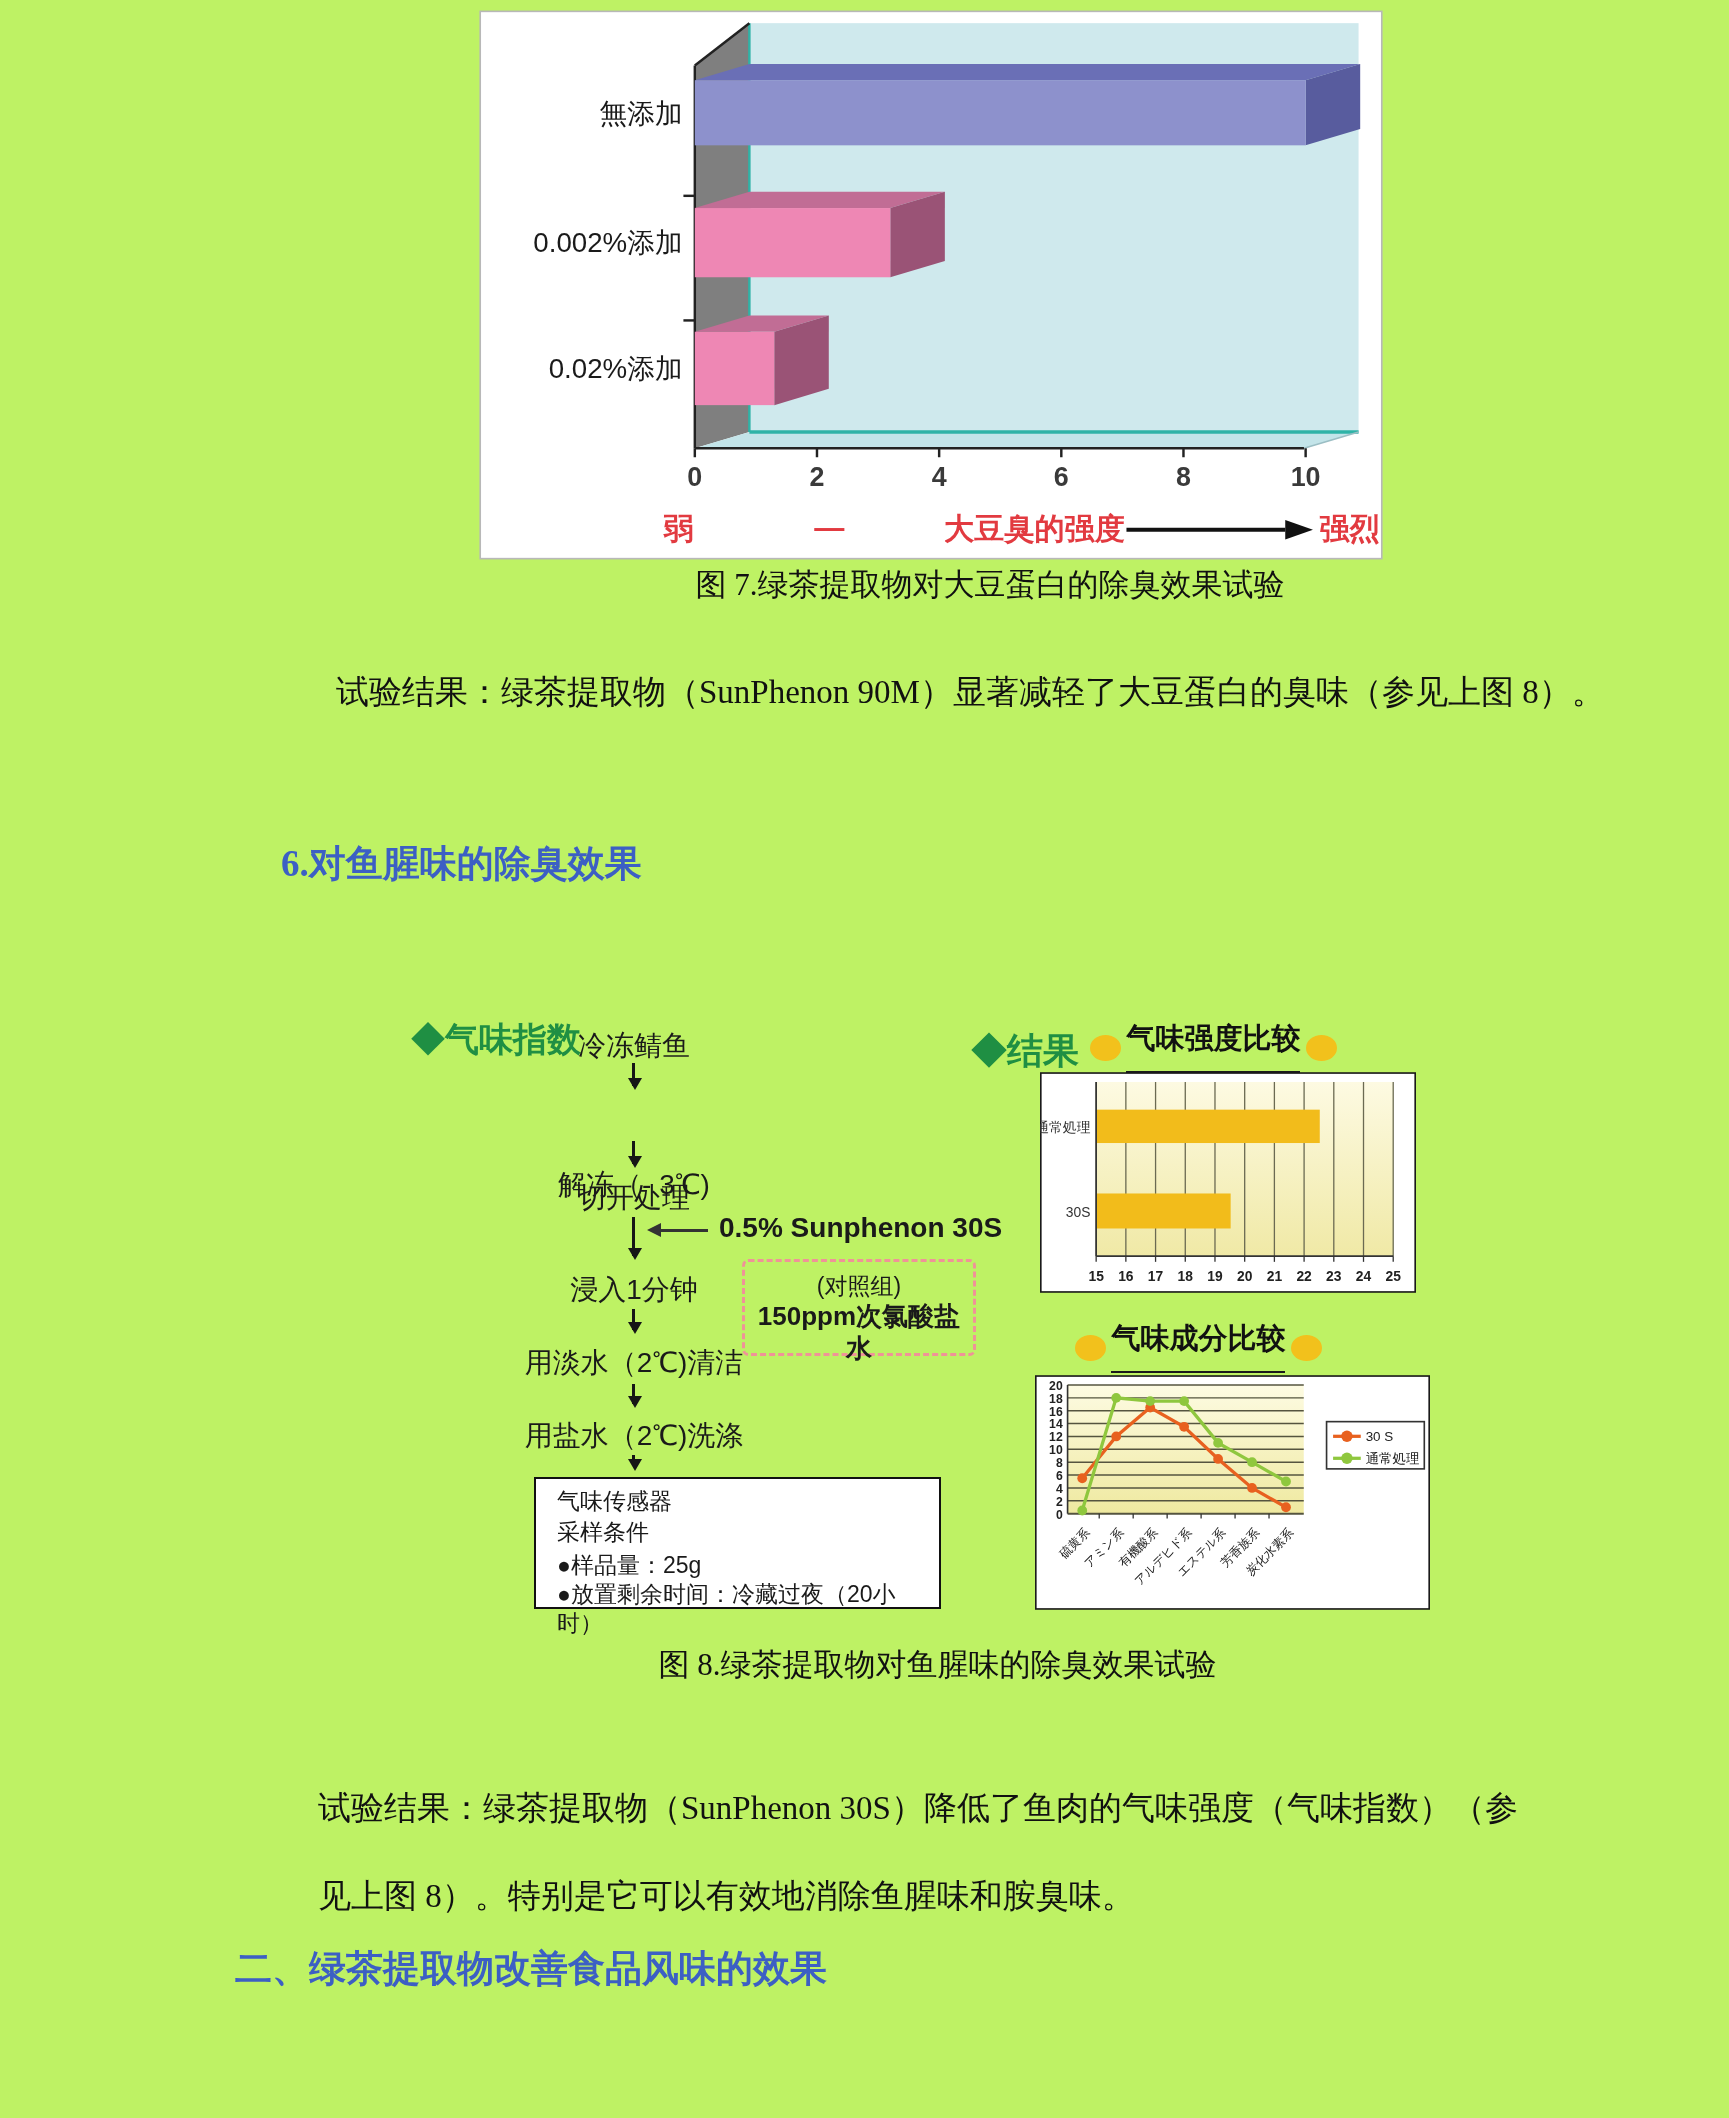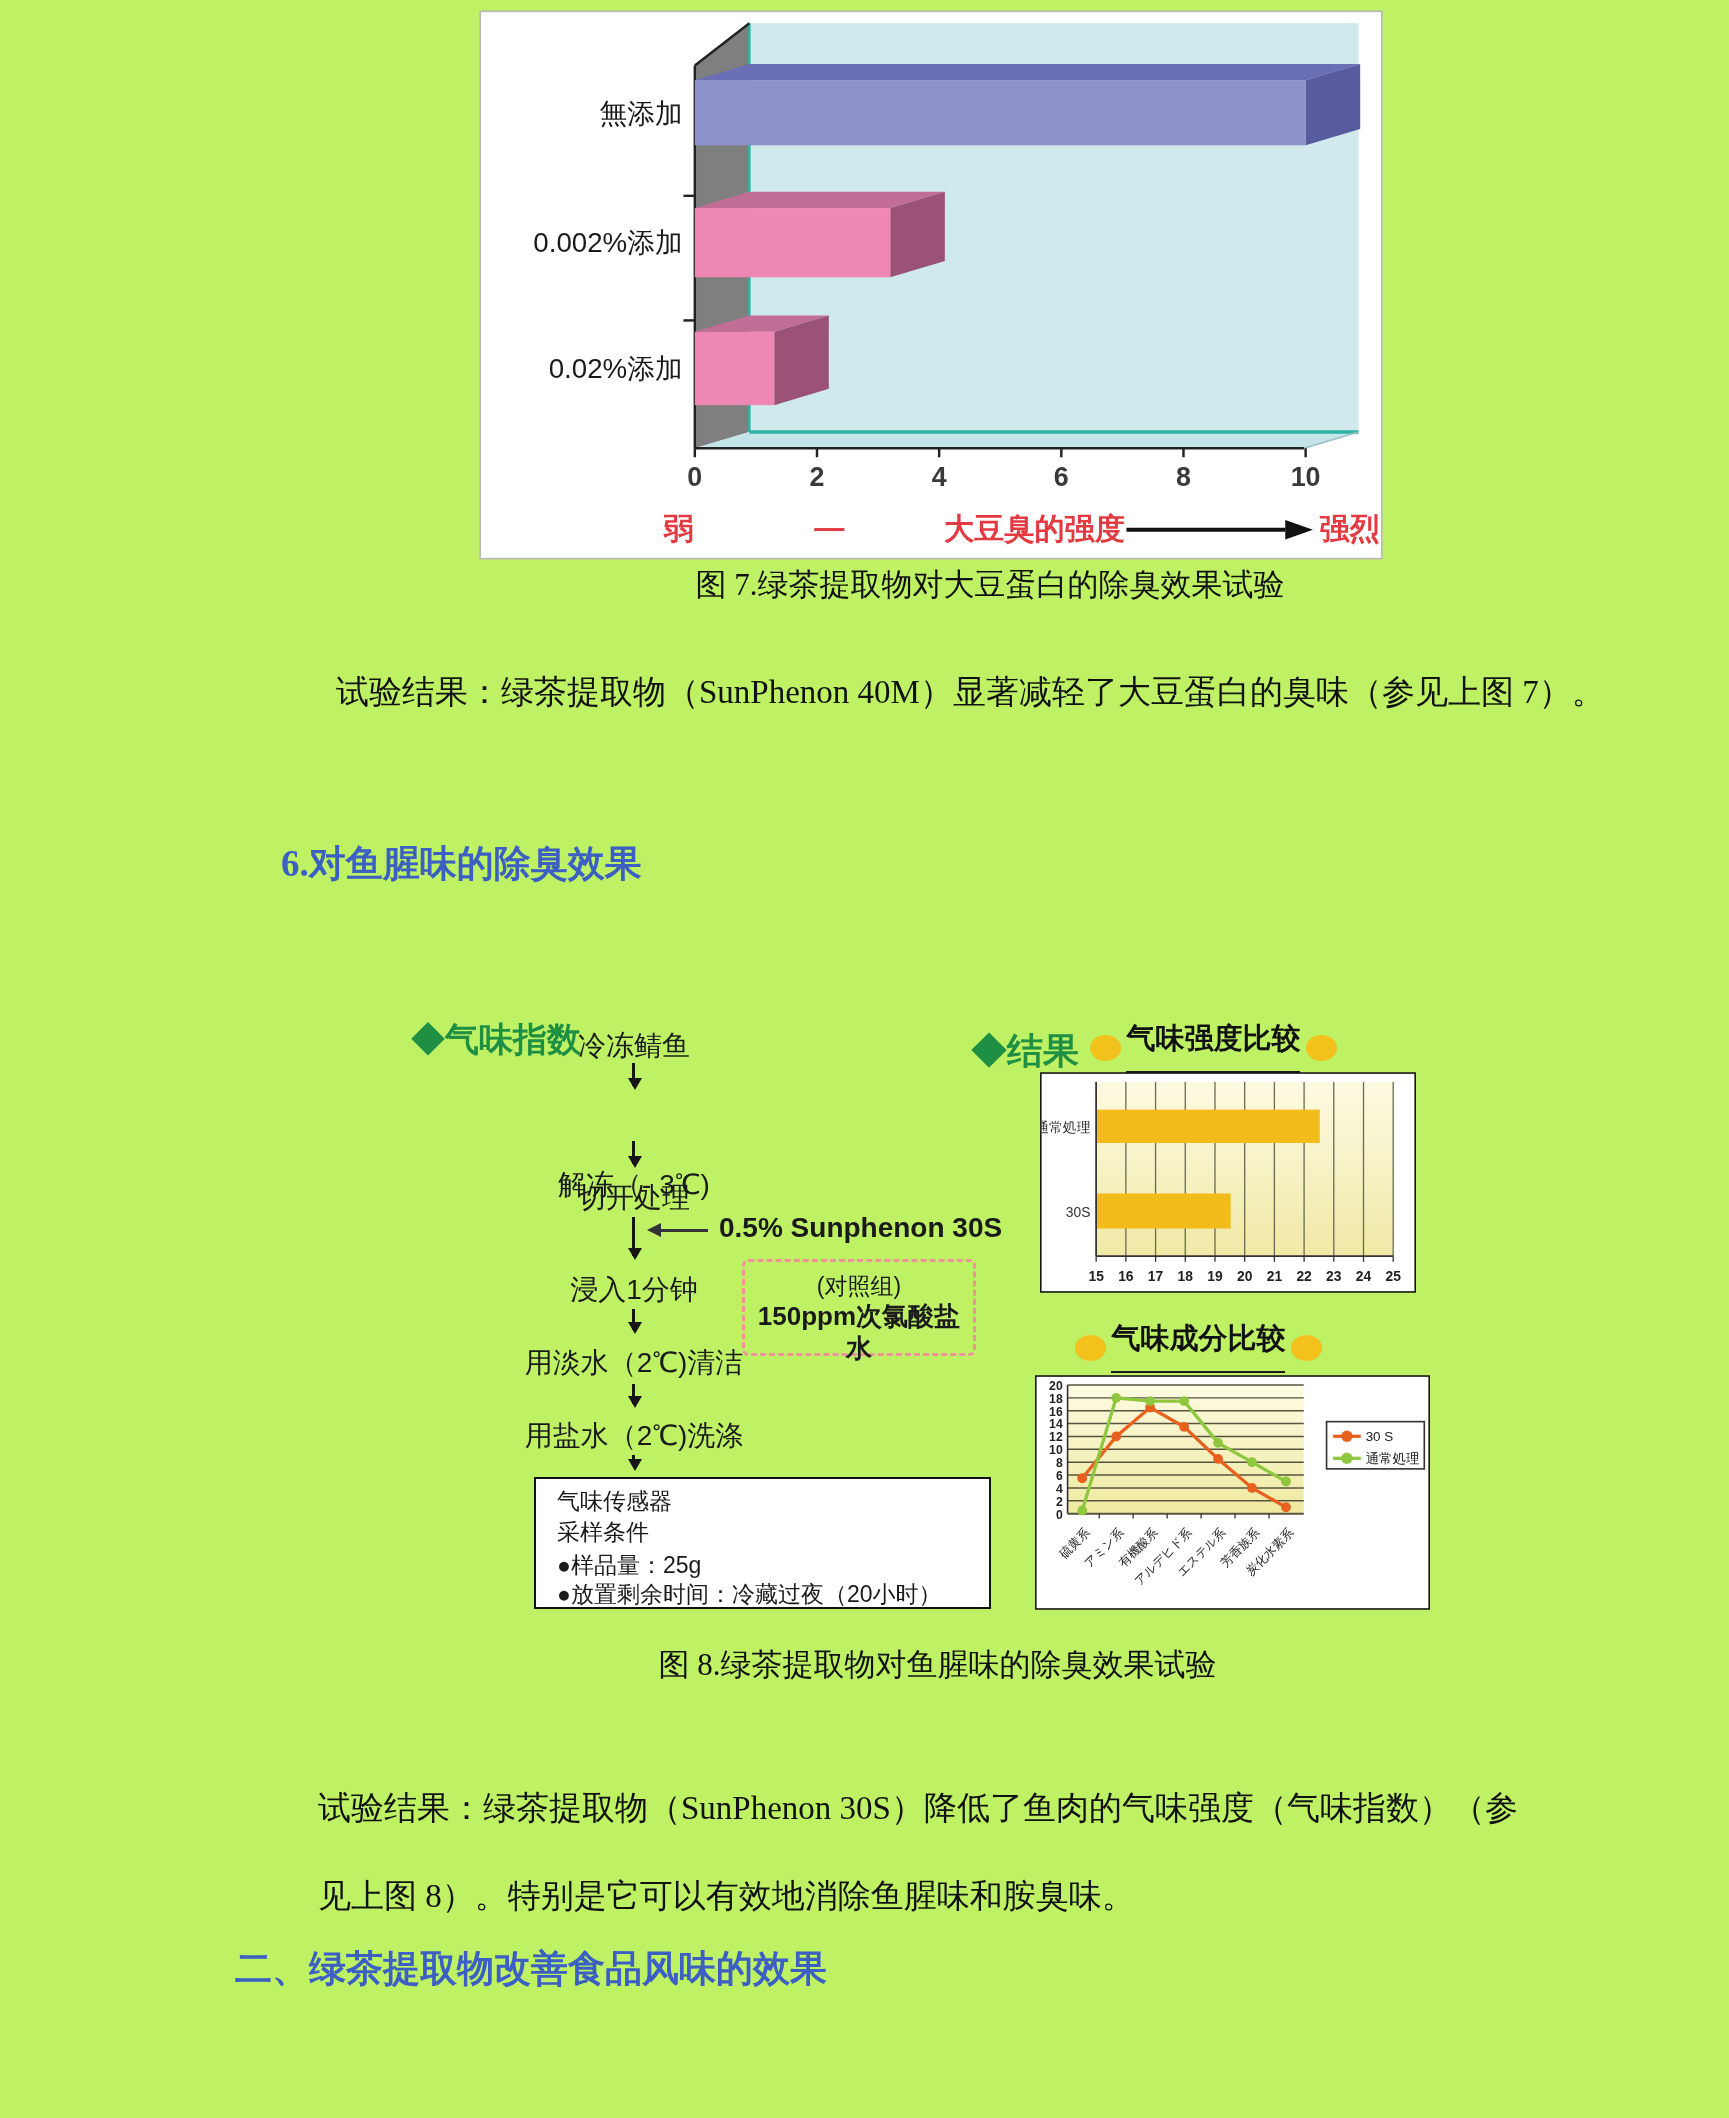--- a/index.html
+++ b/index.html
@@ -22,21 +22,21 @@
   .harrow{position:absolute;top:1229px;left:654px;width:54px;height:0;border-top:3.3px solid #333;}
   .harrow::before{content:"";position:absolute;left:-14px;top:-9px;width:0;height:0;
                   border:7.3px solid transparent;border-right:14px solid #333;}
   .side-label{position:absolute;left:719px;top:1212px;font-family:"Liberation Sans",sans-serif;
               font-size:28px;font-weight:600;color:#1a1a1a;}
   .control-box{position:absolute;left:742px;top:1259px;width:228px;height:91px;
                border:3.3px dashed #ef9398;border-radius:6.5px;text-align:center;
                font-family:"Liberation Sans",sans-serif;color:#1a1a1a;}
   .control-box .l1{margin-top:9.8px;font-size:23px;line-height:28px;}
   .control-box .l2{font-size:26px;font-weight:700;line-height:32px;}
-  .sensor-box{position:absolute;left:534px;top:1477px;width:457px;height:132px;border:2.4px solid #111;
+  .sensor-box{position:absolute;left:534px;top:1477px;width:407px;height:132px;border:2.4px solid #111;
               background:#fff;font-family:"Liberation Sans",sans-serif;font-size:23px;color:#1a1a1a;
               box-sizing:border-box;padding:6.5px 0 0 21px;}
   .sensor-box div{line-height:31px;}
   .sensor-box .bullets div{line-height:29px;}
   .sensor-box .bullets{margin-top:3.3px;}
 
   
   .ytitle{position:absolute;display:flex;align-items:center;height:41px;}
   .ydot{width:31px;height:26px;border-radius:50%;background:#f2c11c;margin:0 5.7px;flex:0 0 auto;}
   .ytext{font-family:"Liberation Sans",sans-serif;font-weight:700;font-size:29px;color:#111;
@@ -107,21 +107,21 @@
     <text class="f7red" x="245" y="650" text-anchor="middle">弱</text>
     <text class="f7red" x="430" y="648" text-anchor="middle">—</text>
     <text class="f7red" x="682" y="650" text-anchor="middle">大豆臭的强度</text>
     <line x1="795" y1="638" x2="990" y2="638" stroke="#111" stroke-width="5"></line>
     <polygon points="990,626 1024,638 990,650" fill="#111"></polygon>
     <text class="f7red" x="1032" y="650" text-anchor="start">强烈</text>
   </svg>
 
   <div class="abs caption" style="left:538px;top:564px;width:904px;">图 7.绿茶提取物对大豆蛋白的除臭效果试验</div>
 
-  <div class="abs body-text" style="left:336px;top:670px;width:1304px;">试验结果：绿茶提取物（SunPhenon 40M）显著减轻了大豆蛋白的臭味（参见上图 7）。</div>
+  <div class="abs body-text" style="left:336px;top:670px;width:1304px;">试验结果：绿茶提取物（SunPhenon 90M）显著减轻了大豆蛋白的臭味（参见上图 8）。</div>
 
   <div class="abs blue-heading" style="left:281px;top:839px;">6.对鱼腥味的除臭效果</div>
 
 
   <div class="abs green-title" style="left:411px;top:1017px;font-size:34px;">◆气味指数</div>
 
   <div class="flow-step" style="top:1026px;">冷冻鲭鱼</div>
   <div class="varrow" style="top:1063px;height:23px;"></div>
   <div class="flow-step" style="top:1165px;">解冻（- 3℃)</div>
   <div class="varrow" style="top:1141px;height:23px;"></div>

